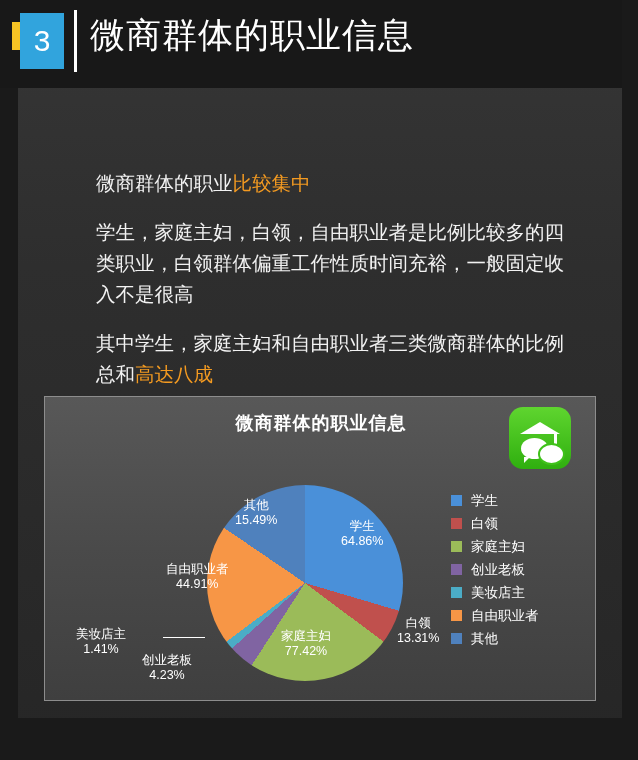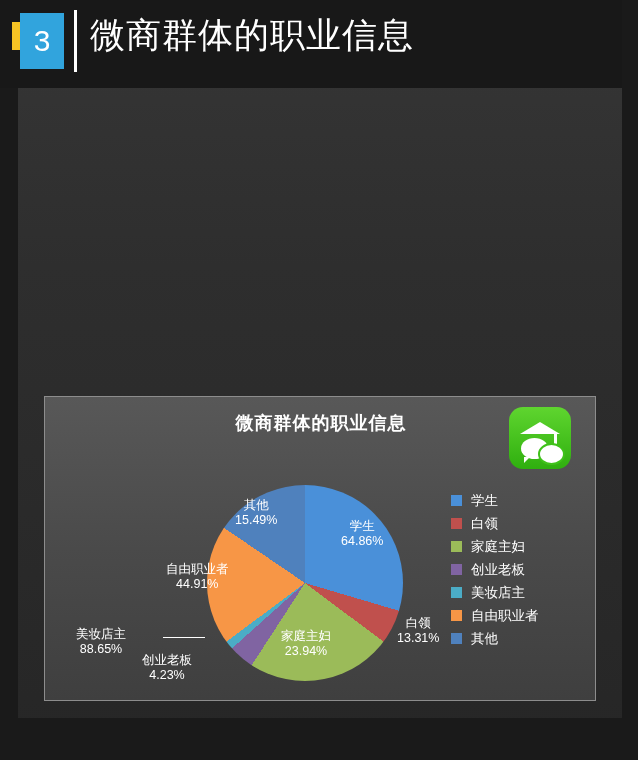--- a/index.html
+++ b/index.html
@@ -252,20 +252,25 @@
   <div class="topbar"></div>
   <div class="bottombar"></div>
 
   <div class="header">
     <div class="num-badge-accent"></div>
     <div class="num-badge">3</div>
     <div class="header-rule"></div>
     <div class="header-title">微商群体的职业信息</div>
   </div>
 
+  <div class="body-text">
+    <p class="para"><span>微商群体的职业</span><span class="hl-orange">比较集中</span></p>
+    <p class="para">学生，家庭主妇，白领，自由职业者是比例比较多的四类职业，白领群体偏重工作性质时间充裕，一般固定收入不是很高</p>
+    <p class="para"><span>其中学生，家庭主妇和自由职业者三类微商群体的比例总和</span><span class="hl-orange">高达八成</span></p>
+  </div>
 
   <div class="chart-panel">
     <div class="chart-title">微商群体的职业信息</div>
 
     <div class="logo-badge">
       <div class="logo-cap"></div>
       <div class="logo-cap-tassel"></div>
       <div class="logo-bubble-a"></div>
       <div class="logo-bubble-b"></div>
     </div>
@@ -279,31 +284,31 @@
       <div>64.86%</div>
     </div>
 
     <div class="lbl" style="left: 352px; top: 219px;">
       <div>白领</div>
       <div>13.31%</div>
     </div>
 
     <div class="lbl" style="left: 236px; top: 232px;">
       <div>家庭主妇</div>
-      <div>23.94%</div>
+      <div>77.42%</div>
     </div>
 
     <div class="lbl" style="left: 97px; top: 256px;">
       <div>创业老板</div>
       <div>4.23%</div>
     </div>
 
     <div class="lbl" style="left: 31px; top: 230px;">
       <div>美妆店主</div>
-      <div>88.65%</div>
+      <div>1.41%</div>
     </div>
     <div class="leader" style="left: 118px; top: 240px; width: 42px;"></div>
 
     <div class="lbl" style="left: 121px; top: 165px;">
       <div>自由职业者</div>
       <div>44.91%</div>
     </div>
 
     <div class="lbl" style="left: 190px; top: 101px;">
       <div>其他</div>

